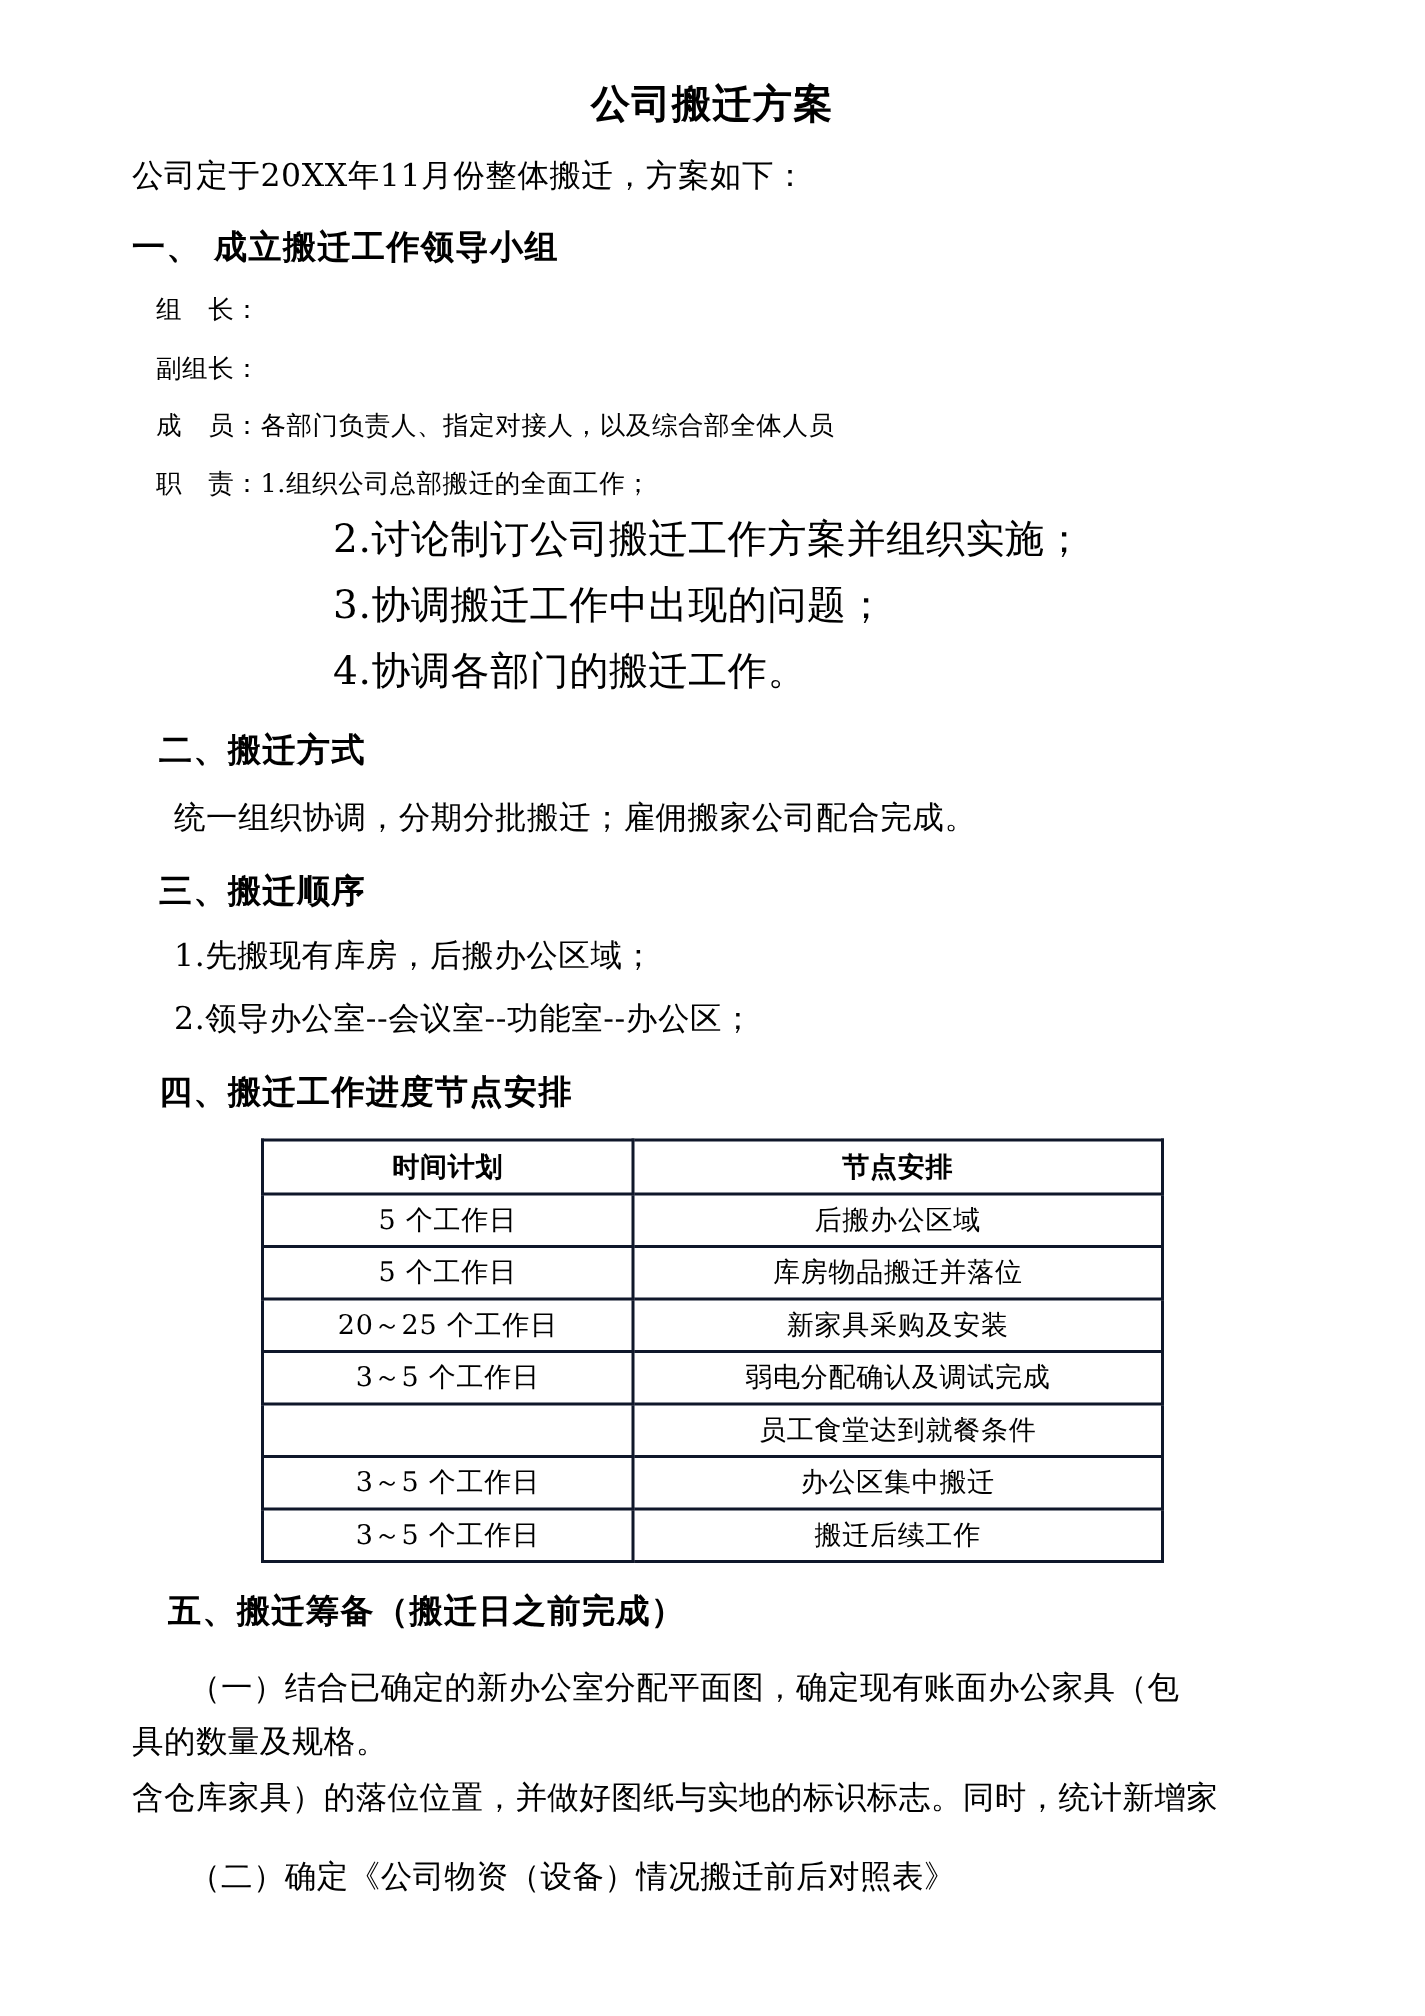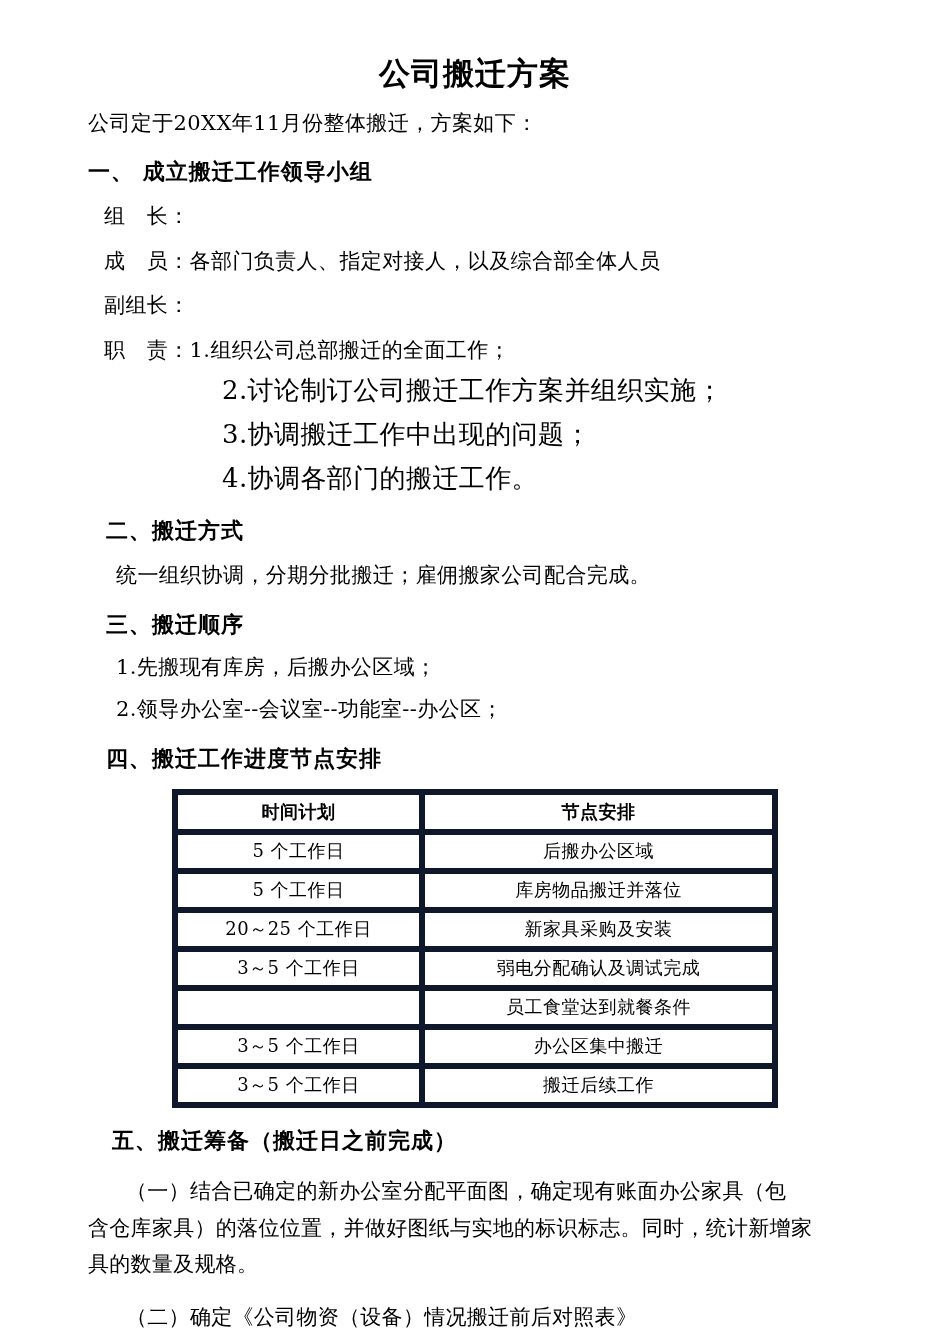--- a/index.html
+++ b/index.html
@@ -22,21 +22,21 @@
     padding: 0 88px;
   }
 
   
   .doc-title {
     margin: 0;
     padding-top: 54px;
     text-align: center;
     font-family: "DejaVu Sans", "Liberation Sans", sans-serif;
     font-weight: bold;
-    font-size: 31px;
+    font-size: 26px;
     letter-spacing: 1px;
     line-height: 1.25;
   }
 
   
   .lead {
     margin: 14px 0 12px 0;
     font-size: 21px;
     line-height: 1.55;
     letter-spacing: 0.4px;
@@ -50,21 +50,21 @@
     line-height: 1.5;
     letter-spacing: 1px;
   }
   .section-head.indent-1 { padding-left: 18px; }
   .section-head.indent-2 { padding-left: 24px; }
 
   
   .roster-line {
     margin: 13px 0 0 0;
     padding-left: 16px;
-    font-size: 21px;
+    font-size: 17px;
     line-height: 1.5;
     letter-spacing: 0.4px;
   }
   .roster-line .lbl {
     display: inline-block;
     min-width: 58px;
   }
   .duty-sub {
     margin: 5px 0 0 0;
     padding-left: 134px;
@@ -100,21 +100,21 @@
     justify-content: center;
   }
   table.schedule {
     border-collapse: collapse;
     width: 600px;
     table-layout: fixed;
     font-size: 18px;
   }
   table.schedule th,
   table.schedule td {
-    border: 6px solid #0f172a;
+    border: 2px solid #0f172a;
     text-align: center;
     vertical-align: middle;
     letter-spacing: 0.5px;
     padding: 3px 4px;
   }
   table.schedule col.c1 { width: 247px; }
   table.schedule col.c2 { width: 353px; }
   table.schedule th {
     font-weight: bold;
     height: 28px;
@@ -140,24 +140,24 @@
   <h1 class="doc-title">公司搬迁方案</h1>
 
   <p class="lead">公司定于20XX年11月份整体搬迁，方案如下：</p>
 
   <p class="section-head">一、 成立搬迁工作领导小组</p>
 
   <p class="roster-line">
     <span class="lbl">组　长：</span><span></span>
   </p>
   <p class="roster-line">
+    <span class="lbl">副组长：</span><span></span>
+  </p>
+  <p class="roster-line">
     <span class="lbl">成　员：</span><span>各部门负责人、指定对接人，以及综合部全体人员</span>
-  </p>
-  <p class="roster-line">
-    <span class="lbl">副组长：</span><span></span>
   </p>
   <p class="roster-line">
     <span class="lbl">职　责：</span><span>1.组织公司总部搬迁的全面工作；</span>
   </p>
 
   <p class="duty-sub">2.讨论制订公司搬迁工作方案并组织实施；</p>
   <p class="duty-sub">3.协调搬迁工作中出现的问题；</p>
   <p class="duty-sub">4.协调各部门的搬迁工作。</p>
 
   <p class="section-head indent-1">二、搬迁方式</p>
@@ -211,21 +211,21 @@
           <td>搬迁后续工作</td>
         </tr>
       </tbody>
     </table>
   </div>
 
   <p class="section-head indent-2">五、搬迁筹备（搬迁日之前完成）</p>
 
   <div class="para-block">
     <span class="first-line">（一）结合已确定的新办公室分配平面图，确定现有账面办公家具（包</span>
+    <span class="cont">具的数量及规格。</span>
     <span class="cont">含仓库家具）的落位位置，并做好图纸与实地的标识标志。同时，统计新增家</span>
-    <span class="cont">具的数量及规格。</span>
   </div>
 
   <div class="para-block">
     <span class="first-line">（二）确定《公司物资（设备）情况搬迁前后对照表》</span>
   </div>
 
 </div>
 
 </body></html>

